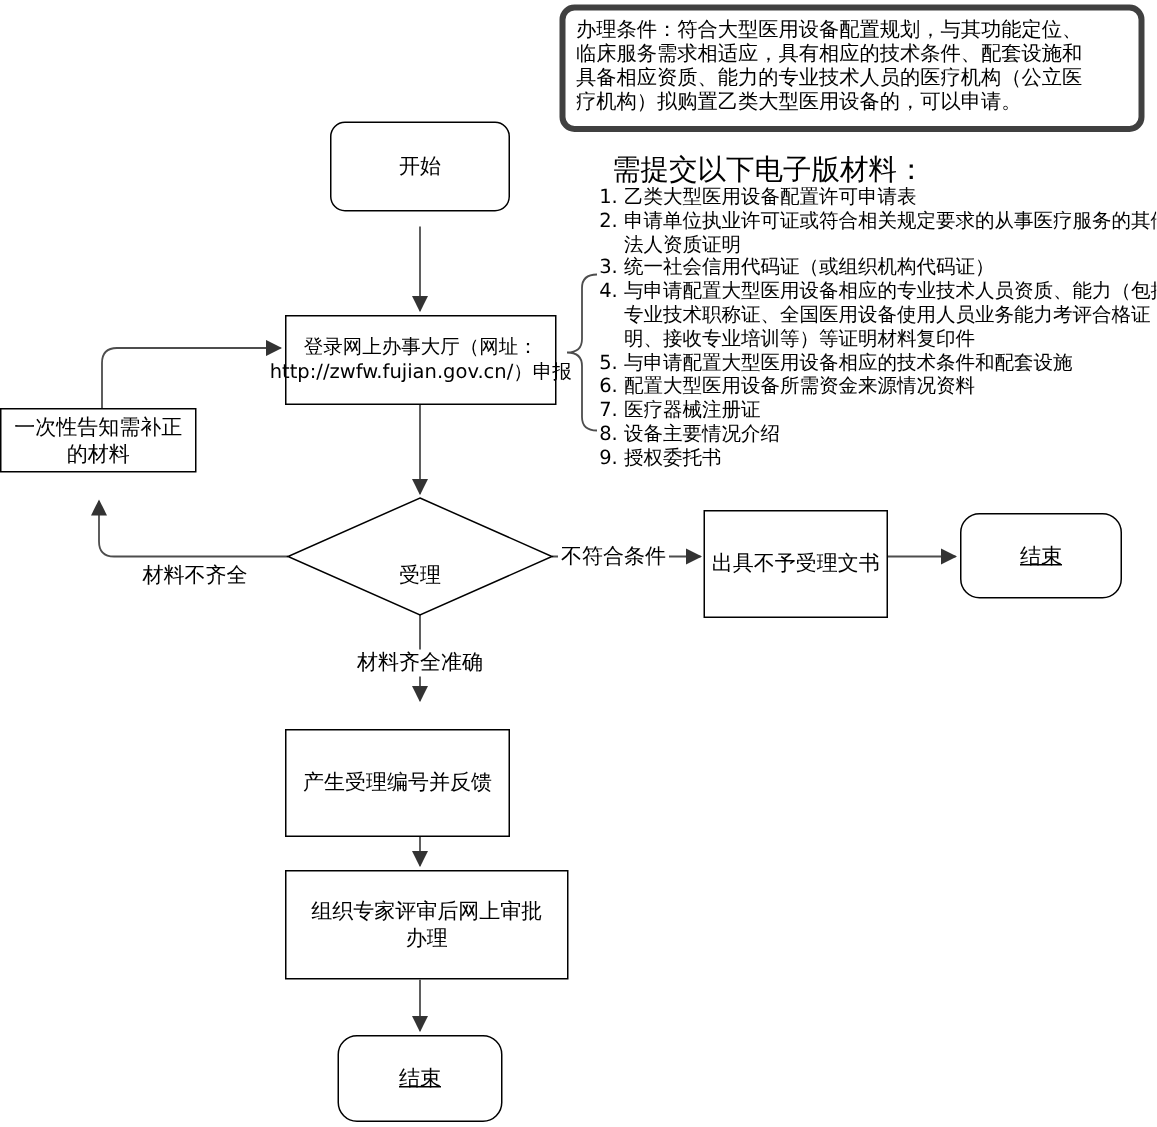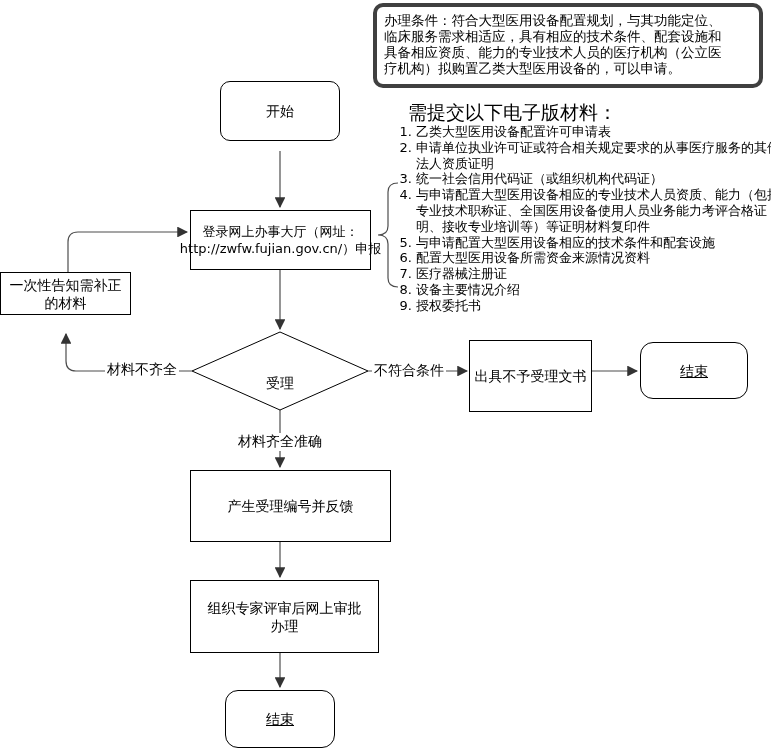--- a/index.html
+++ b/index.html
@@ -16,34 +16,34 @@
     white-space:nowrap;
   }
   .rounded { border-radius:10px; }
   .pill { border-radius:13px;text-decoration:underline; }
 
   .node-start   { left:220px; top:81px;  width:120px; height:60px; }
   .node-login   { left:190px; top:210px; width:181px; height:60px; font-size:13px; line-height:17px; }
   .node-notify  { left:0px;   top:272px; width:131px; height:43px; }
   .node-reject  { left:469px; top:340px; width:123px; height:72px; }
   .node-endr    { left:640px; top:342px; width:108px; height:57px; }
-  .node-receipt { left:190px; top:470px; width:201px; height:72px; }
+  .node-receipt { left:190px; top:486px; width:150px; height:72px; }
   .node-review  { left:190px; top:580px; width:189px; height:73px; }
   .node-endb    { left:225px; top:690px; width:110px; height:58px; }
 
   .diamond-label {
     position:absolute; left:280px; top:384px; transform:translate(-50%,-50%);
     font-size:14px; white-space:nowrap;
   }
 
   .edge-label {
     position:absolute; transform:translate(-50%,-50%);
     background:#fff; padding:0 2px; font-size:14px; white-space:nowrap;
   }
-  .lbl-incomplete { left:130px; top:370px;margin-left:12px; }
+  .lbl-incomplete { left:130px; top:384px; }
   .lbl-notqual    { left:409px; top:371px; }
   .lbl-complete   { left:280px; top:442px;text-align:right; }
 
   .note {
     position:absolute; left:373px; top:3px; width:390px; height:85px;
     border:4px solid #404040; border-radius:10px; box-sizing:border-box;
     padding:5px 7px; font-size:13.5px; line-height:16px; white-space:nowrap;
   }
   .materials-title { position:absolute; left:408px; top:100px; font-size:19px; }
   ol.materials {

